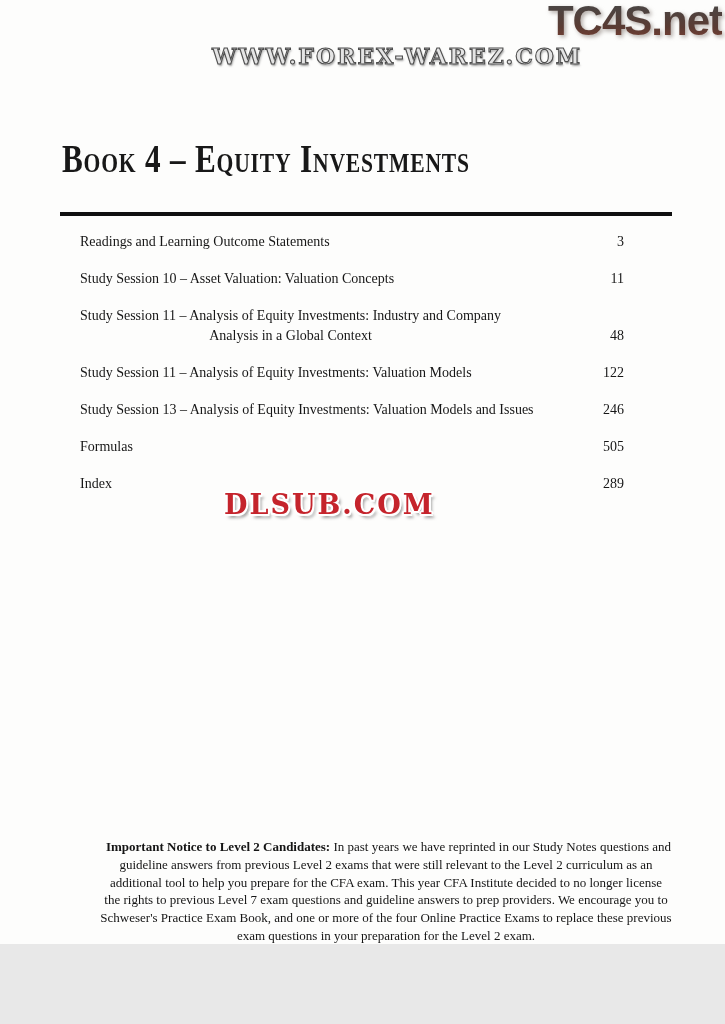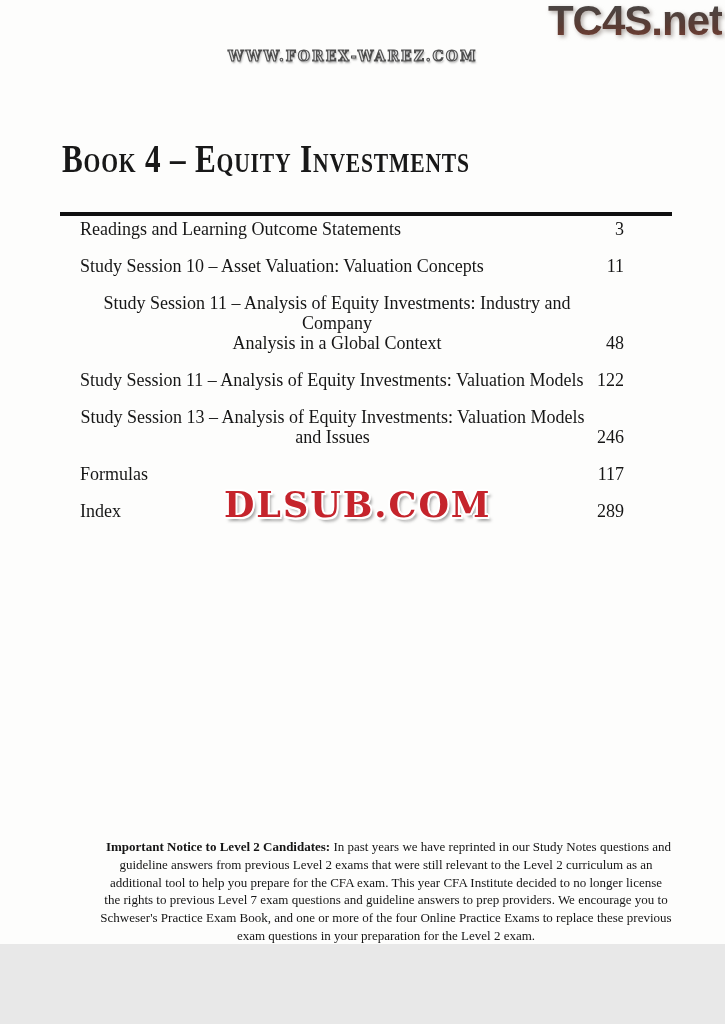--- a/index.html
+++ b/index.html
@@ -20,54 +20,53 @@
     font-weight:bold;font-size:42px;line-height:42px;letter-spacing:-1px;
     background:linear-gradient(180deg,#4b4543 15%,#5a3b33 65%,#7c4033 100%);
     -webkit-background-clip:text;background-clip:text;color:transparent;
     filter:drop-shadow(2px 2px 2px rgba(150,140,135,0.75));
     white-space:nowrap;
   }
   
   .wm-forex{
     position:absolute;top:45px;left:212px;
     font-family:"DejaVu Serif", serif;
-    font-weight:bold;font-size:14px;line-height:22px;letter-spacing:2px;
+    font-weight:bold;font-size:22px;line-height:22px;letter-spacing:2px;
     color:#e4e4e4;
     -webkit-text-stroke:1.1px #4e4e4e;
     text-shadow:1px 2px 2px rgba(90,90,90,0.55);
     white-space:nowrap;
-    margin-left:16px;
   }
   .page-title{
     position:absolute;top:110px;left:62px;
     font-size:39px;line-height:46px;
     font-weight:bold;font-variant:small-caps;letter-spacing:1px;
     color:#181818;
     transform:scaleX(0.8);transform-origin:left center;
     white-space:nowrap;
   }
   .toc-divider{
     position:absolute;top:212px;left:60px;
     width:612px;height:4px;background:#101010;
   }
   .toc{
-    position:absolute;top:219px;left:80px;width:544px;
-    font-size:18px;color:#161616;
+    position:absolute;top:232px;left:80px;width:544px;
+    font-size:14px;color:#161616;
   }
   .toc-row{
     display:flex;justify-content:space-between;align-items:flex-end;
     line-height:20px;margin-bottom:17px;
   }
   .toc-title{white-space:pre-line;}
   .toc-page{margin-left:12px;white-space:nowrap;}
   
   .wm-dlsub{
     position:absolute;top:485px;left:224px;
     font-family:"DejaVu Serif", serif;
-    font-weight:bold;font-size:35px;line-height:40px;letter-spacing:2px;
+    font-weight:bold;font-size:27px;line-height:40px;letter-spacing:2px;
     color:#c5242c;
     text-shadow:
       -2px 0 0 #fff, 2px 0 0 #fff, 0 -2px 0 #fff, 0 2px 0 #fff,
       -1.5px -1.5px 0 #fff, 1.5px -1.5px 0 #fff, -1.5px 1.5px 0 #fff, 1.5px 1.5px 0 #fff,
       3px 4px 3px rgba(115,115,115,0.65);
     white-space:nowrap;
   }
   .notice{
     position:absolute;top:838px;left:78px;width:616px;
     font-size:13px;line-height:17.8px;color:#151515;
@@ -119,21 +118,21 @@
     <div class="toc-row">
       <span class="toc-title">Study Session 11 – Analysis of Equity Investments: Valuation Models</span>
       <span class="toc-page">122</span>
     </div>
     <div class="toc-row">
       <span class="toc-title">Study Session 13 – Analysis of Equity Investments: Valuation Models and Issues</span>
       <span class="toc-page">246</span>
     </div>
     <div class="toc-row">
       <span class="toc-title">Formulas</span>
-      <span class="toc-page">117</span>
+      <span class="toc-page">505</span>
     </div>
     <div class="toc-row">
       <span class="toc-title">Index</span>
       <span class="toc-page">289</span>
     </div>
   </div>
 
   <div class="wm-dlsub">DLSUB.COM</div>
 
   <div class="notice">

